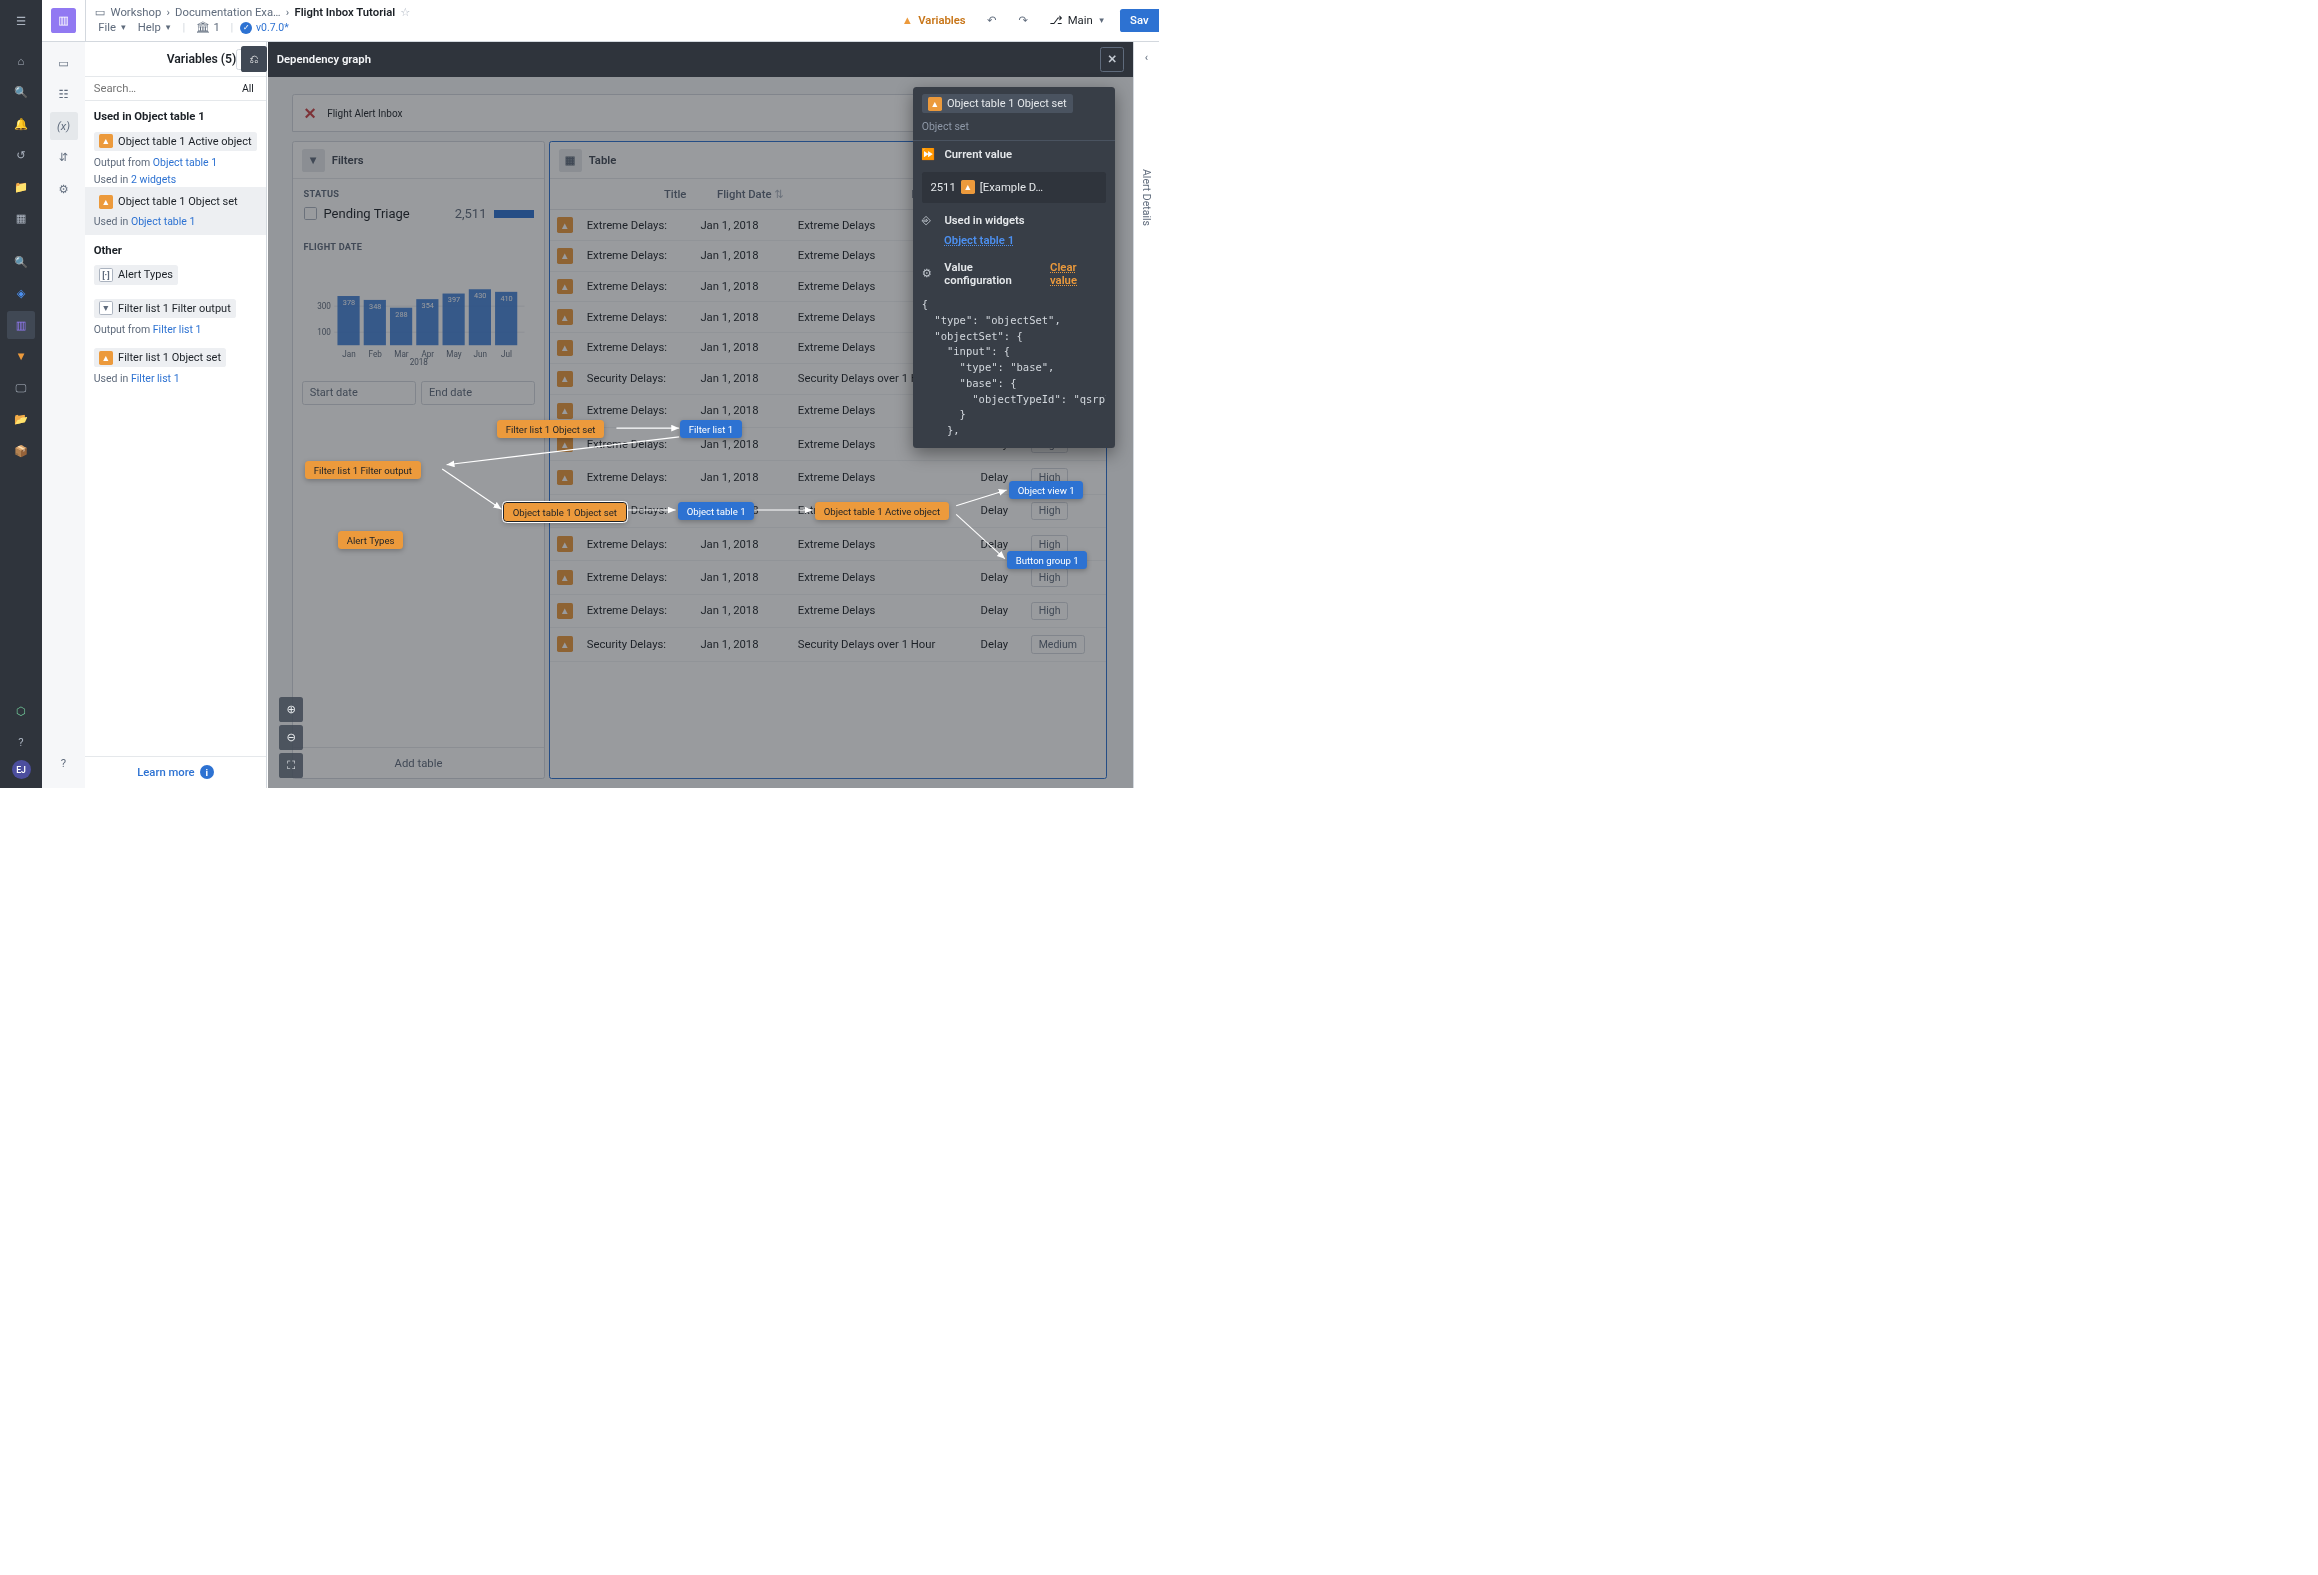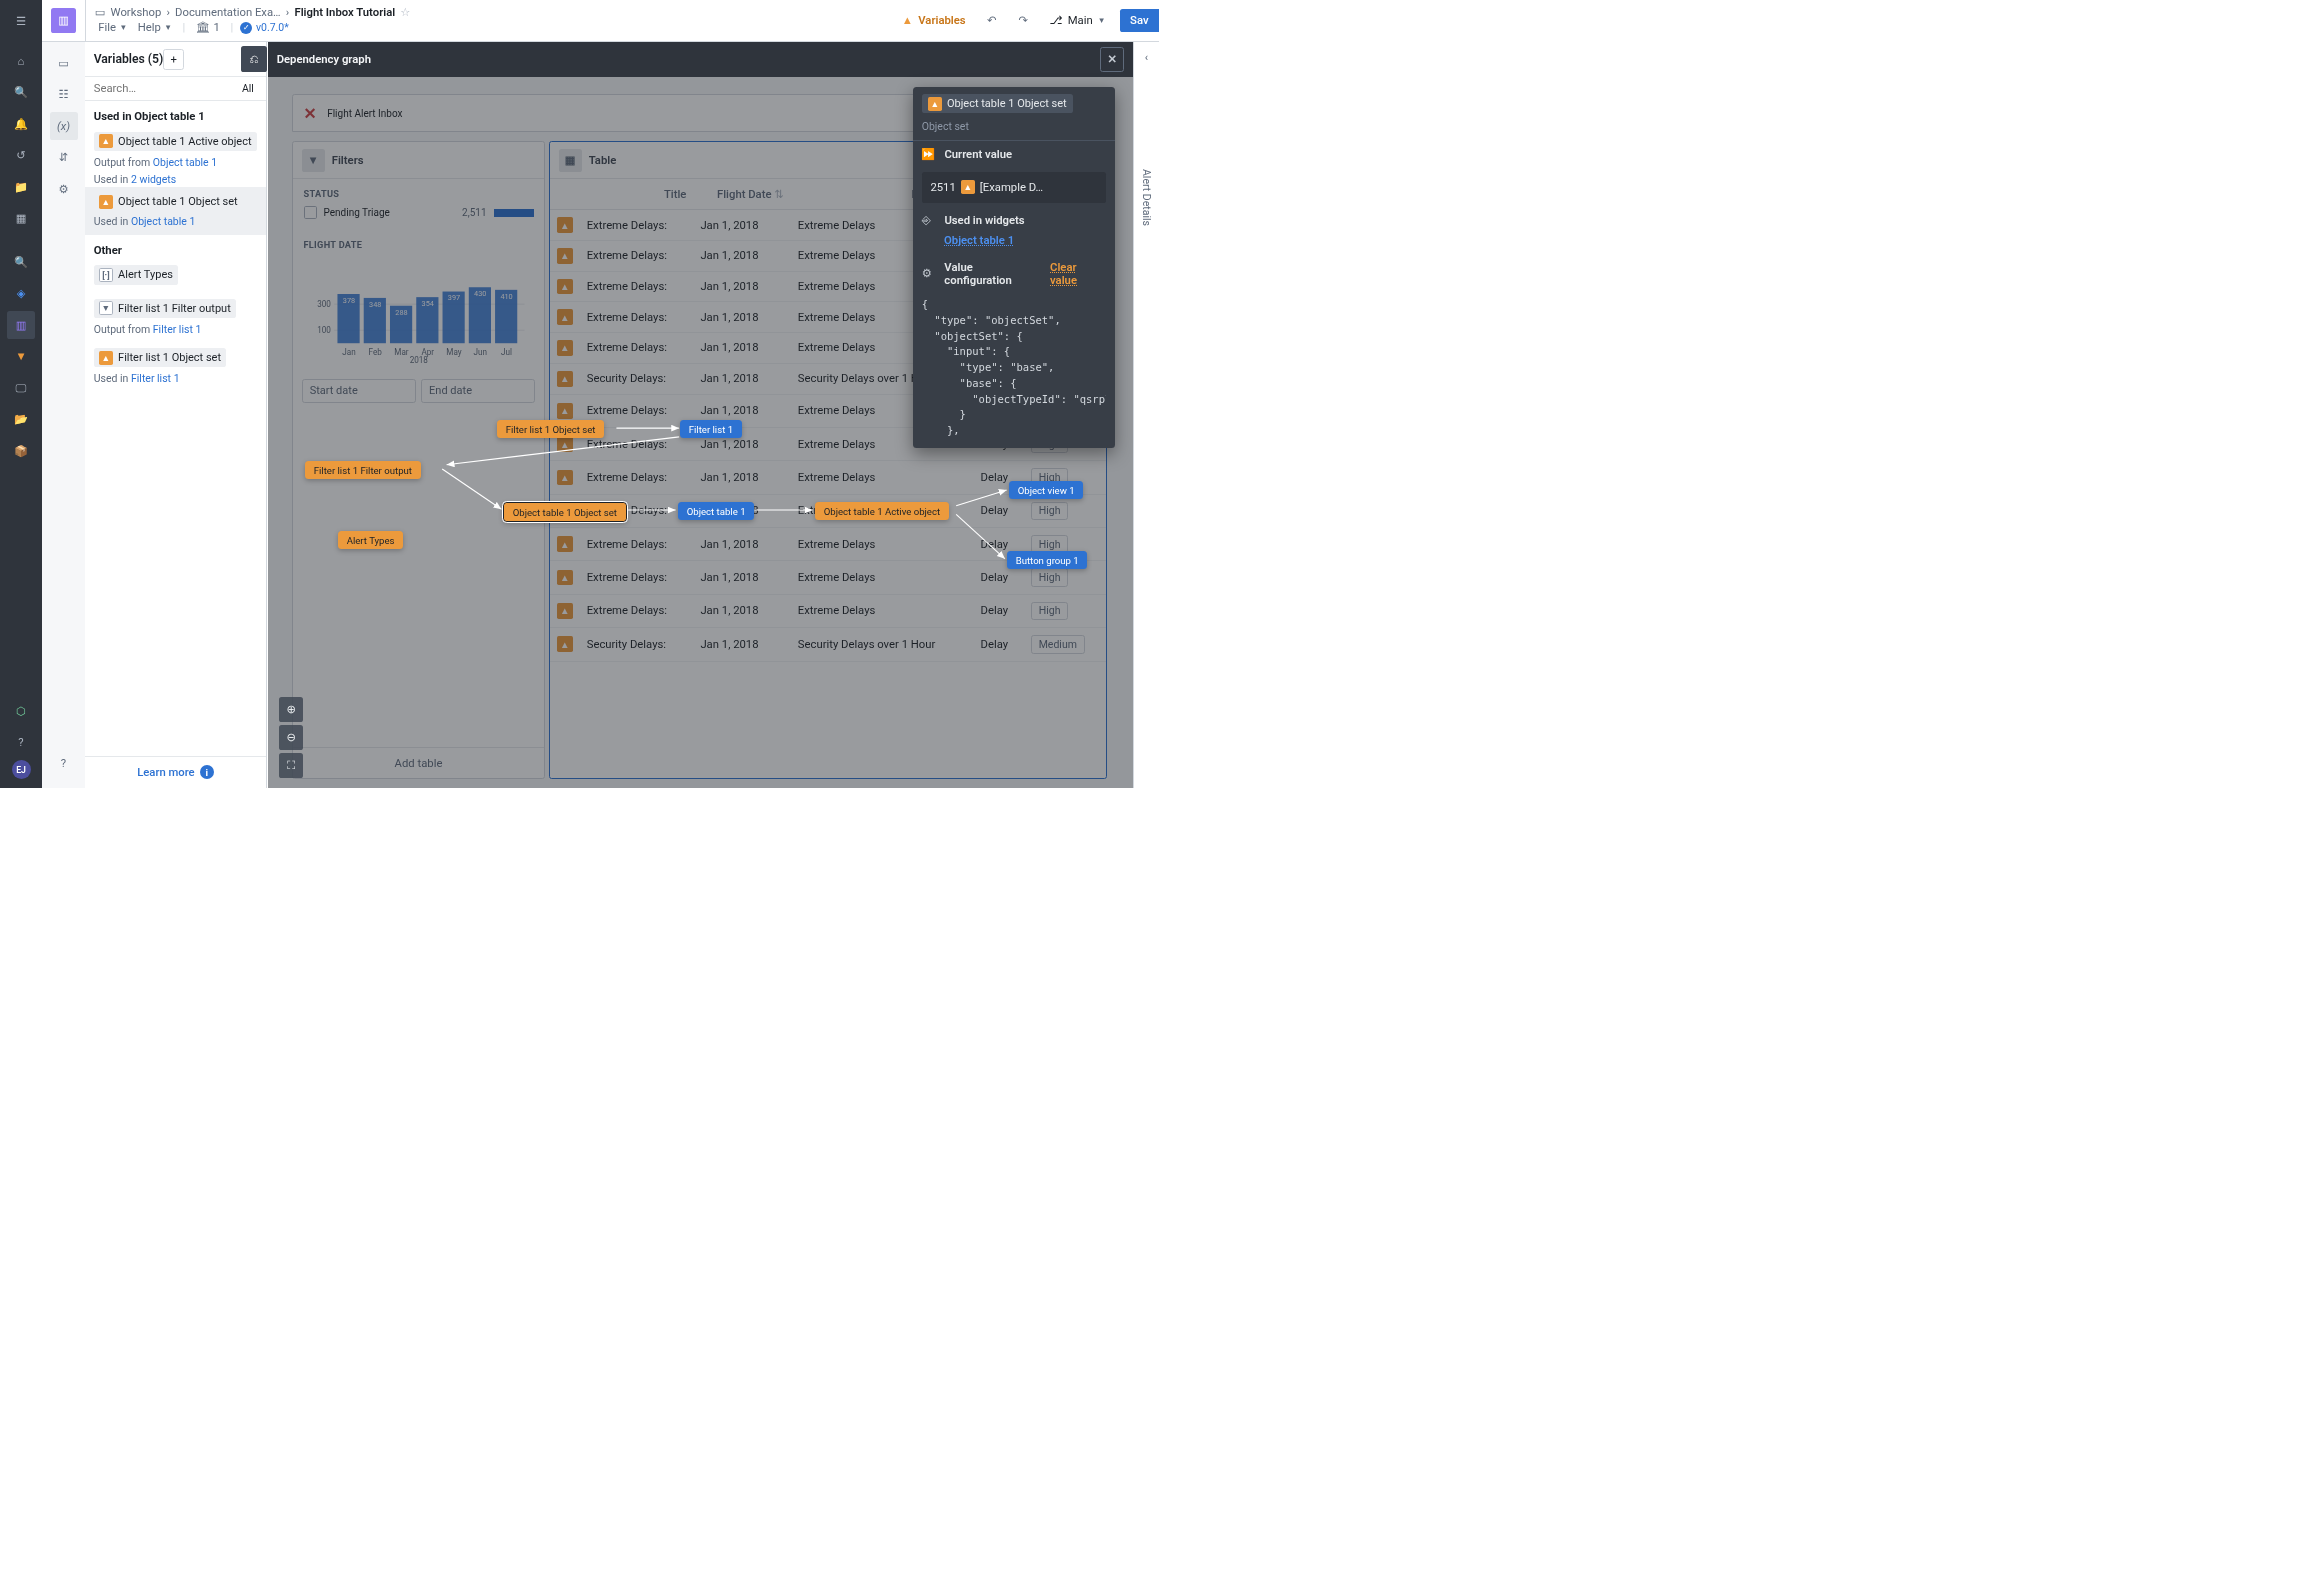--- a/index.html
+++ b/index.html
@@ -27,21 +27,21 @@
 .menu-row .menu-item{display:flex;align-items:center;gap:3.5px;cursor:pointer;padding:0.9px 3.5px}
 .menu-row .divider{color:#d3d8de;margin:0 3.5px}
 .version-tag{display:flex;align-items:center;gap:3.5px;color:#2d72d2;font-size:10.5px}
 .version-tag .check{width:12.2px;height:12.2px;background:#2d72d2;border-radius:50%;display:flex;align-items:center;justify-content:center;color:#fff;font-size:7.8px}
 .top-actions{display:flex;align-items:center;gap:7px;padding-right:0}
 .warn-btn{display:flex;align-items:center;gap:5.2px;color:#c87619;font-weight:600;cursor:pointer;padding:3.5px 7px}
 .icon-btn{width:24.4px;height:24.4px;display:flex;align-items:center;justify-content:center;color:#5f6b7c;cursor:pointer;border-radius:2.6px}
 .branch-btn{display:flex;align-items:center;gap:5.2px;color:#1c2127;padding:3.5px 7px;cursor:pointer}
 .save-btn{background:#2d72d2;color:#fff;padding:5.2px 10.5px;font-weight:500;cursor:pointer;border-radius:2.6px 0 0 2.6px}
 .vars-panel{position:absolute;left:85px;top:42px;width:182px;height:calc(100% - 42px);background:#fff;border-right:0.9px solid #d3d8de;display:flex;flex-direction:column}
-.vars-header{height:35px;display:flex;align-items:center;justify-content:flex-start;padding:0 8.7px;border-bottom:0.9px solid #e5e8eb}
+.vars-header{height:35px;display:flex;align-items:center;justify-content:flex-end;padding:0 8.7px;border-bottom:0.9px solid #e5e8eb}
 .vars-header .title{font-weight:600;font-size:12.2px}
 .vars-header .add{width:21px;height:21px;border:0.9px solid #d3d8de;border-radius:2.6px;display:flex;align-items:center;justify-content:center;cursor:pointer}
 .vars-search-row{display:flex;align-items:flex-end;padding:5.2px 8.7px;gap:5.2px;border-bottom:0.9px solid #e5e8eb}
 .vars-search-row input{flex:1;border:none;outline:none;font-size:11.3px;color:#5f6b7c}
 .vars-search-row .filter-tag{display:flex;align-items:center;gap:16px;font-size:10.5px;color:#1c2127;cursor:pointer}
 .vars-body{flex:1;overflow:auto;padding-bottom:8.7px}
 .vars-group-label{padding:8.7px 8.7px 5.2px;font-weight:700;font-size:11.3px}
 .var-row{padding:3.5px 8.7px}
 .var-chip{display:inline-flex;align-items:center;gap:5.2px;background:#edeff2;border-radius:2.6px;padding:2.6px 5.2px;font-size:11px;color:#1c2127;cursor:pointer}
 .var-chip .ic{width:14px;height:14px;background:#ec9a3c;border-radius:1.7px;display:flex;align-items:center;justify-content:center;color:#fff;font-size:8.7px;font-weight:700}
@@ -59,21 +59,21 @@
 .right-rail{position:absolute;right:0;top:42px;width:26px;height:calc(100% - 42px);background:#fff;border-left:0.9px solid #d3d8de;display:flex;flex-direction:column;align-items:center;padding-top:8.7px}
 .right-rail .vlabel{writing-mode:vertical-rl;font-size:10.5px;color:#5f6b7c;margin-top:105px}
 .panel-hdr{display:flex;align-items:center;gap:7px;height:37px;border-bottom:0.9px solid #e5e8eb;padding:0 8.7px;font-weight:600;color:#404854}
 .panel-hdr .ic{width:23px;height:23px;background:#e5e8eb;border-radius:2.6px;display:flex;align-items:center;justify-content:center;color:#5f6b7c}
 .inbox-header{position:absolute;left:292px;top:94px;right:52px;height:38px;background:#fff;border:0.9px solid #d3d8de;border-radius:2.6px 2.6px 0 0;display:flex;align-items:center;padding:0 10.5px;gap:10.5px}
 .inbox-header .x{color:#cd4246;font-size:15.7px;font-weight:700}
 .inbox-header .title{font-weight:400;font-size:10px}
 .filters-panel{position:absolute;left:292px;top:141px;width:253px;bottom:8.7px;background:#fff;border:0.9px solid #d3d8de;border-radius:2.6px;overflow:hidden}
 .filter-section{padding:8.7px 10.5px}
 .filter-label{font-size:9.2px;font-weight:700;color:#5f6b7c;letter-spacing:0.3px;margin-bottom:5.2px}
-.filter-row{display:flex;align-items:center;gap:7px;padding:2.6px 0;font-size:10px}
+.filter-row{display:flex;align-items:center;gap:7px;padding:2.6px 0;font-size:13px}
 .filter-row .cb{width:13px;height:13px;border:0.9px solid #abb3bf;border-radius:1.7px}
 .filter-row .name{flex:1}
 .filter-row .count{color:#5f6b7c;width:38px;text-align:right}
 .filter-row .bar{width:40px;height:8.7px;background:#edeff2;border-radius:0.9px;position:relative}
 .filter-row .bar .fill{position:absolute;left:0;top:0;bottom:0;background:#2d72d2}
 .chart-area{padding:5.2px 8.7px}
 .chart-svg{width:100%;height:96px}
 .date-inputs{display:flex;gap:5.2px;padding:5.2px 8.7px}
 .date-inputs .di{flex:1;border:0.9px solid #d3d8de;border-radius:2.6px;padding:4.4px 7px;color:#5f6b7c;font-size:11px}
 .add-filter{position:absolute;bottom:0;left:0;right:0;height:31px;border-top:0.9px solid #e5e8eb;display:flex;align-items:center;justify-content:center;color:#5f6b7c;cursor:pointer}

